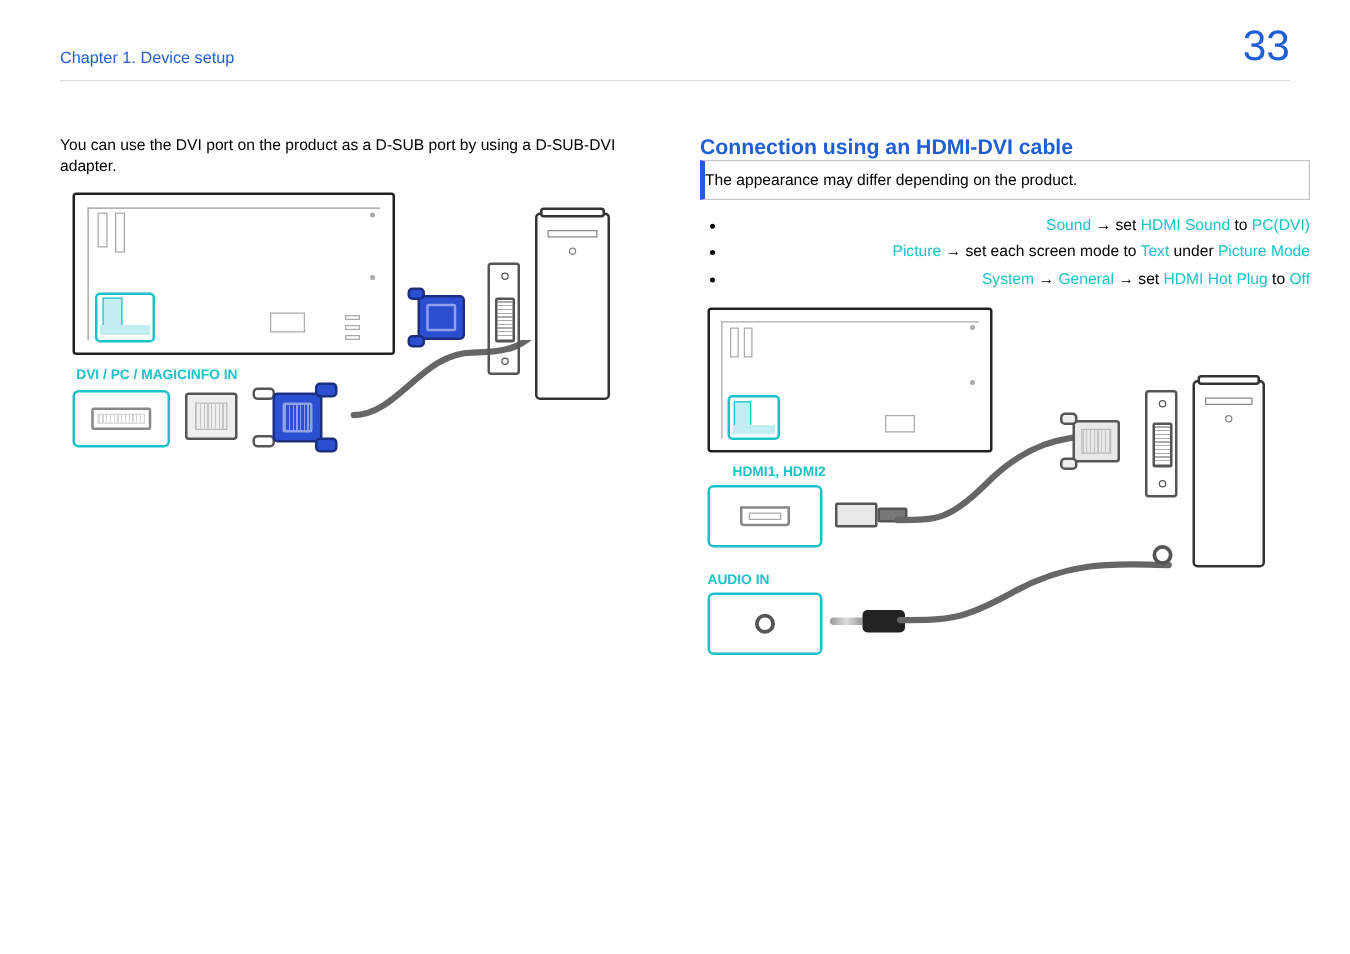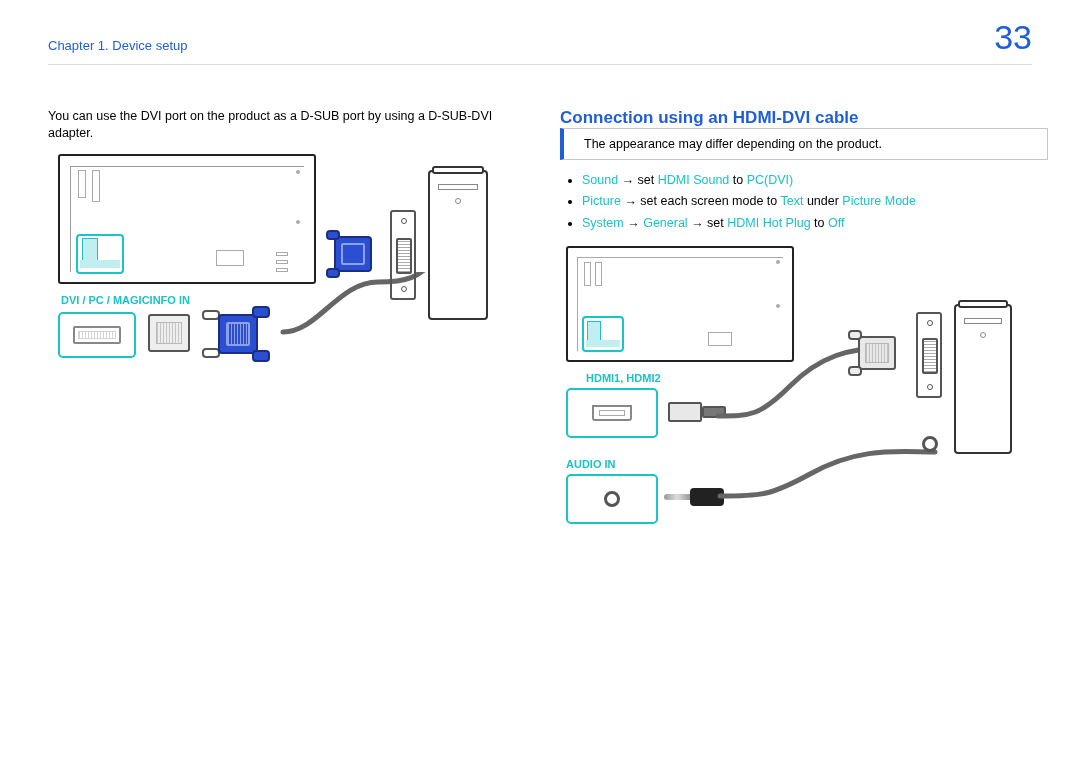--- a/index.html
+++ b/index.html
@@ -17,24 +17,24 @@
   .chapter { color: #1f5fd6; font-size: 13px; font-weight: 500; }
   .pagenum { color: #1f5fd6; font-size: 34px; font-weight: 300; position: absolute; top: 18px; right: 48px; }
   .rule { position: absolute; top: 64px; left: 48px; right: 48px; height: 1px; background: #dcdcdc; }
 
   .col-left { position: absolute; top: 108px; left: 48px; width: 468px; }
   .col-right { position: absolute; top: 108px; left: 560px; width: 488px; }
 
   .para { font-size: 12.5px; line-height: 1.35; margin-bottom: 10px; }
   .h2 { color: #1f5fd6; font-size: 17px; font-weight: 600; margin-bottom: 0; }
 
-  .note { border: 1px solid #c7c7c7; border-left: 4px solid #1f5fd6; padding: 8px 20px; font-size: 12.5px; margin-bottom: 10px; }
+  .note { border: 1px solid #c7c7c7; border-left: 4px solid #1f5fd6; padding: 8px 0; font-size: 12.5px; margin-bottom: 10px; }
 
   ul.settings { list-style: disc; padding-left: 22px; margin: 8px 0 12px; }
-  ul.settings li { font-size: 12.5px; line-height: 1.7; }
+  ul.settings li { font-size: 12.5px; line-height: 1.7; text-align: right; }
   .hl { color: #19c3c9; }
   .arrow { color: #000; }
 
   .figure { position: relative; margin-top: 6px; }
 
   
   .fig1 { width: 440px; height: 240px; position: relative; }
   .monitor { position: absolute; top: 2px; left: 10px; width: 258px; height: 130px; border: 2px solid #222; border-radius: 3px; }
   .monitor-inner { position: absolute; inset: 10px 10px 10px 10px; border-top: 1px solid #999; border-left: 1px solid #999; }
   .slot1 { position: absolute; top: 14px; left: 18px; width: 8px; height: 28px; border: 1px solid #aaa; }

